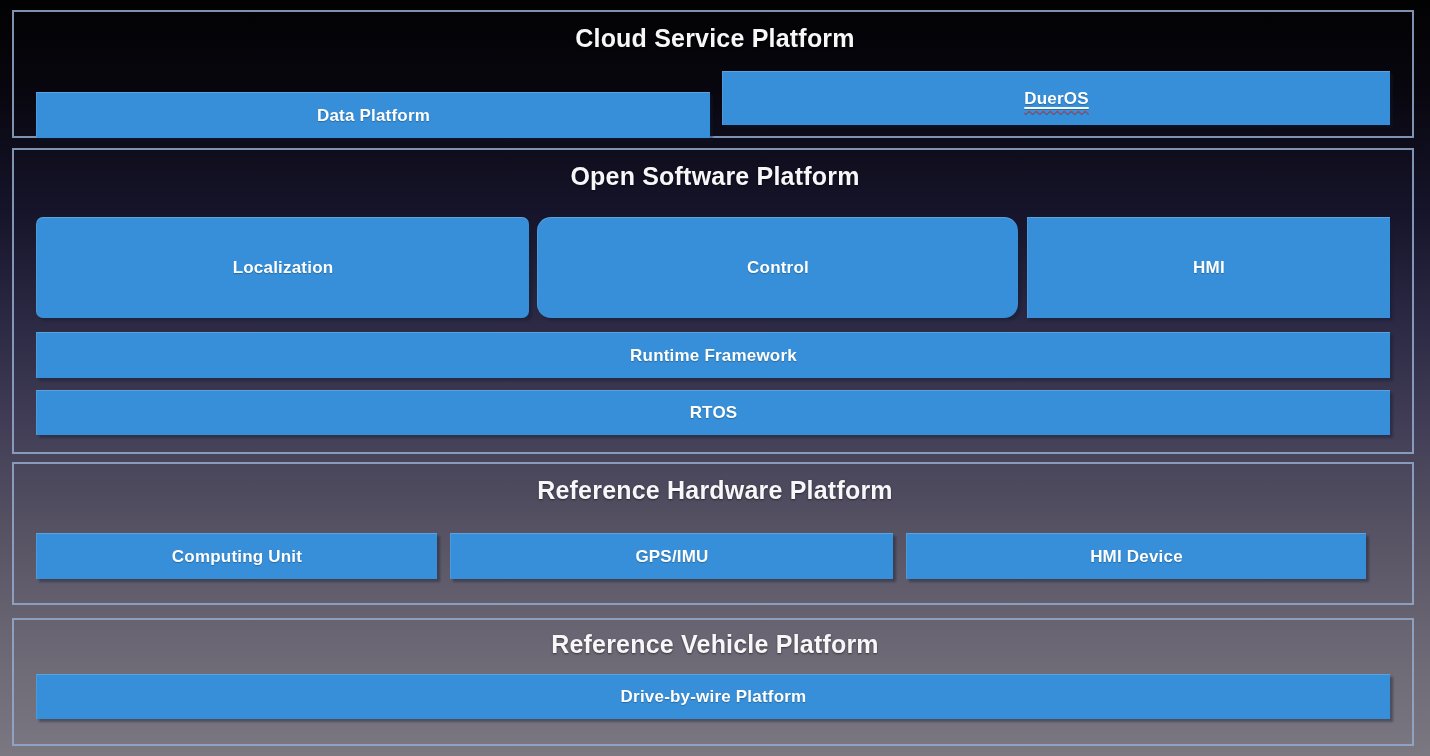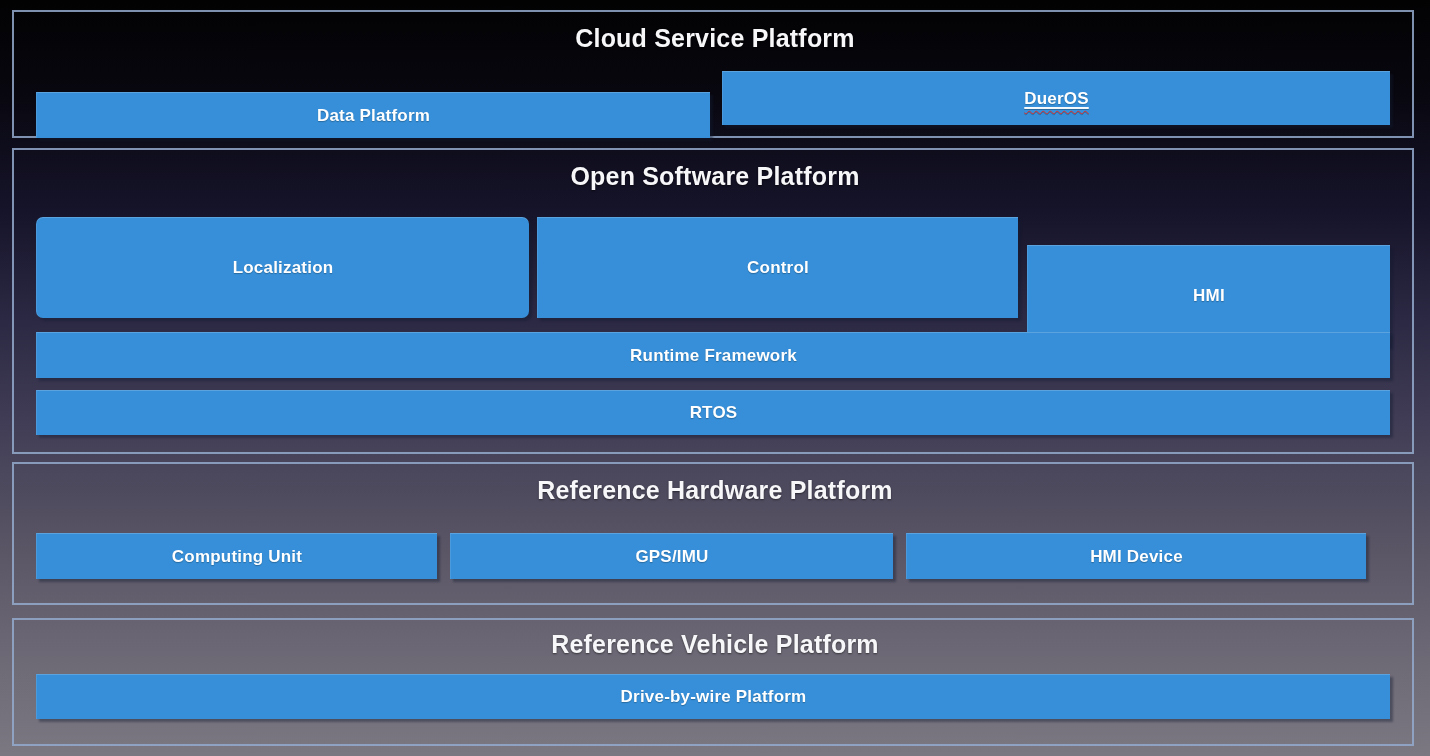--- a/index.html
+++ b/index.html
@@ -83,22 +83,22 @@
   #title-cloud    { top: 24px;  }
   #title-software { top: 162px; }
   #title-hardware { top: 476px; }
   #title-vehicle  { top: 630px; }
 
   
   #box-data-platform   { left: 36px;   top: 71px;  width: 674px;  height: 46px; margin-top: 21px; }
   #box-dueros          { left: 722px;  top: 71px;  width: 668px;  height: 54px; }
 
   #box-localization    { left: 36px;   top: 217px; width: 493px;  height: 101px; border-radius: 7px; }
-  #box-control         { left: 537px;  top: 217px; width: 481px;  height: 101px; }
-  #box-hmi             { left: 1027px; top: 217px; width: 363px;  height: 101px; margin-top: 28px; }
+  #box-control         { left: 537px;  top: 217px; width: 481px;  height: 101px; border-radius: 14px; }
+  #box-hmi             { left: 1027px; top: 217px; width: 363px;  height: 101px; }
   #box-runtime         { left: 36px;   top: 332px; width: 1354px; height: 46px; }
   #box-rtos            { left: 36px;   top: 390px; width: 1354px; height: 45px; }
 
   #box-computing-unit  { left: 36px;   top: 533px; width: 401px;  height: 46px; }
   #box-gps-imu         { left: 450px;  top: 533px; width: 443px;  height: 46px; }
   #box-hmi-device      { left: 906px;  top: 533px; width: 460px;  height: 46px; }
 
   #box-drive-by-wire   { left: 36px;   top: 674px; width: 1354px; height: 45px; }
 </style>
 </head>

